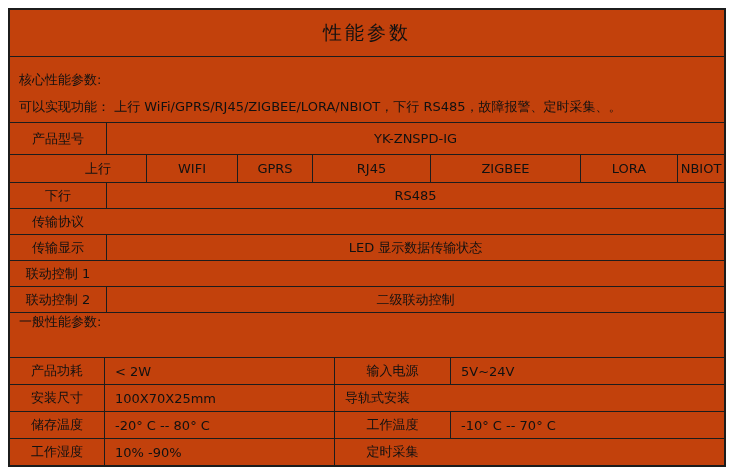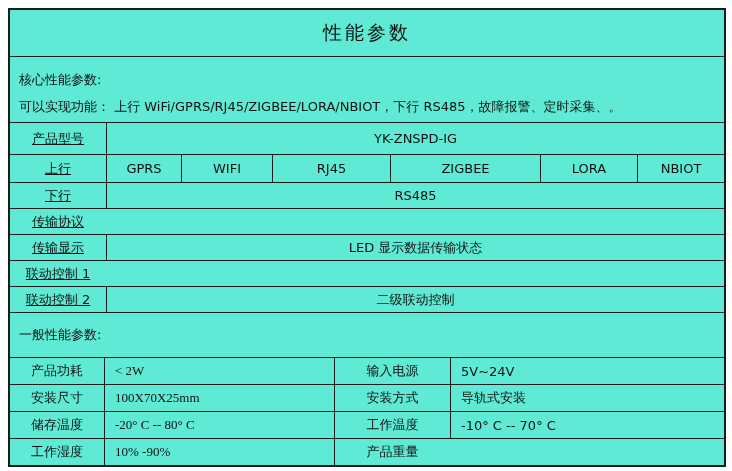--- a/index.html
+++ b/index.html
@@ -7,60 +7,60 @@
     width: 732px; height: 471px;
     background: #ffffff;
     color: #111111;
     font-family: "DejaVu Sans", "Liberation Sans", sans-serif;
   }
   .sheet {
     position: absolute;
     left: 8px; top: 8px;
     width: 718px;
     border: 2px solid #1c1c1c;
-    background: #5eead4;
+    background: #c2410c;
   }
   .row { display: flex; border-top: 1px solid #1c1c1c; align-items: stretch; }
   .row.first { border-top: none; }
   .cell {
     border-left: 1px solid #1c1c1c;
     display: flex; align-items: center; justify-content: center;
     font-size: 13px;
     overflow: hidden;
     white-space: nowrap;
   }
   .cell.nb { border-left: none; }
   .cell.left { justify-content: flex-start; padding-left: 10px; }
 
   .title-row { height: 46px; display: flex; align-items: center; justify-content: center; }
   .title-text { font-size: 19px; letter-spacing: 3px; }
 
   .intro-block { height: 66px; padding: 9px 10px 0 9px; }
   .intro-line { font-size: 13px; line-height: 27px; white-space: nowrap; }
 
-  .label-col   { width: 96px;  flex: 0 0 96px; text-decoration: underline; }
+  .label-col   { width: 96px;  flex: 0 0 96px; }
   .value-span  { flex: 1 1 auto; }
 
   .r-model  { height: 32px; }
-  .r-uplink { height: 28px; }
+  .r-uplink { height: 28px; padding-left: 40px; }
   .r-spec   { height: 26px; }
 
   .up0 { width: 75px;  flex: 0 0 75px; }
   .up1 { width: 91px;  flex: 0 0 91px; }
   .up2 { width: 118px; flex: 0 0 118px; }
   .up3 { width: 150px; flex: 0 0 150px; }
   .up4 { width: 97px;  flex: 0 0 97px; }
   .up5 { flex: 1 1 auto; }
 
-  .heading-block { height: 45px; display: flex; align-items: center; padding-left: 9px; }
+  .heading-block { height: 45px; display: flex; padding-left: 9px; }
   .heading-text { font-size: 13px; }
 
   .r-gen { height: 27px; }
   .g-label1 { width: 94px;  flex: 0 0 94px; }
-  .g-value1 { width: 230px; flex: 0 0 230px; font-family: Liberation Serif, serif; }
+  .g-value1 { width: 230px; flex: 0 0 230px; }
   .g-label2 { width: 116px; flex: 0 0 116px; }
   .g-value2 { flex: 1 1 auto; }
 </style>
 </head>
 <body>
 
 <div class="sheet">
 
   <div class="row first title-row">
     <div class="title-text">性能参数</div>
@@ -71,22 +71,22 @@
     <div class="intro-line">可以实现功能：  上行 WiFi/GPRS/RJ45/ZIGBEE/LORA/NBIOT，下行  RS485，故障报警、定时采集、。</div>
   </div>
 
   <div class="row r-model">
     <div class="cell nb label-col">产品型号</div>
     <div class="cell value-span">YK-ZNSPD-IG</div>
   </div>
 
   <div class="row r-uplink">
     <div class="cell nb label-col">上行</div>
+    <div class="cell up1">WIFI</div>
     <div class="cell up0">GPRS</div>
-    <div class="cell up1">WIFI</div>
     <div class="cell up2">RJ45</div>
     <div class="cell up3">ZIGBEE</div>
     <div class="cell up4">LORA</div>
     <div class="cell up5">NBIOT</div>
   </div>
 
   <div class="row r-spec">
     <div class="cell nb label-col">下行</div>
     <div class="cell value-span">RS485</div>
   </div>
@@ -116,30 +116,29 @@
   <div class="row r-gen">
     <div class="cell nb g-label1">产品功耗</div>
     <div class="cell left g-value1">&lt; 2W</div>
     <div class="cell g-label2">输入电源</div>
     <div class="cell left g-value2">5V~24V</div>
   </div>
 
   <div class="row r-gen">
     <div class="cell nb g-label1">安装尺寸</div>
     <div class="cell left g-value1">100X70X25mm</div>
-    <div class="cell g-label2">安装方式</div>
     <div class="cell left g-value2">导轨式安装</div>
   </div>
 
   <div class="row r-gen">
     <div class="cell nb g-label1">储存温度</div>
     <div class="cell left g-value1">-20° C -- 80° C</div>
     <div class="cell g-label2">工作温度</div>
     <div class="cell left g-value2">-10° C -- 70° C</div>
   </div>
 
   <div class="row r-gen">
     <div class="cell nb g-label1">工作湿度</div>
     <div class="cell left g-value1">10% -90%</div>
-    <div class="cell g-label2">产品重量</div>
+    <div class="cell g-label2">定时采集</div>
   </div>
 
 </div>
 
 </body></html>

